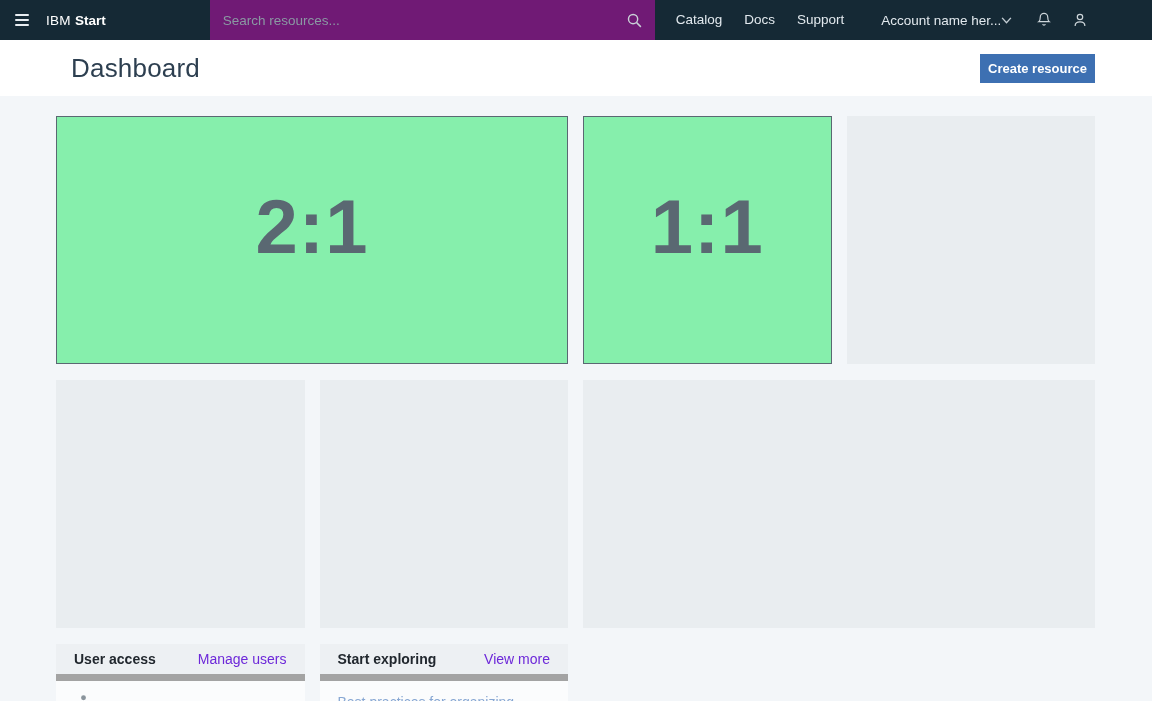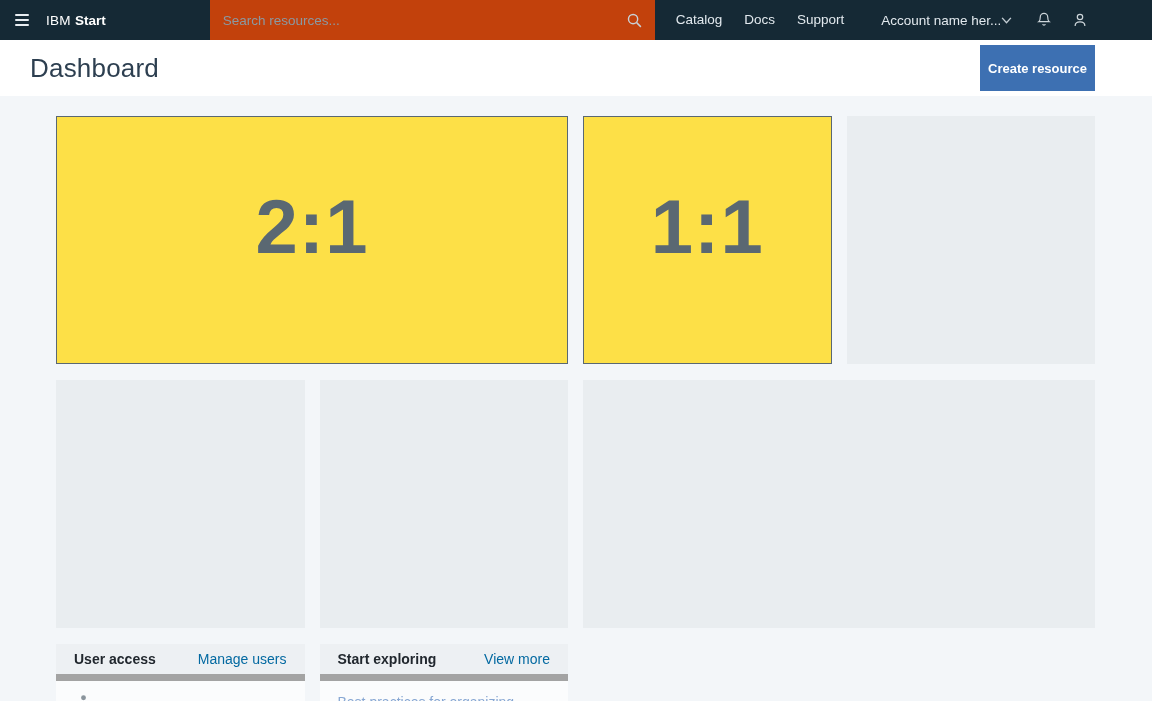--- a/index.html
+++ b/index.html
@@ -24,21 +24,21 @@
   .hamburger { display: inline-flex; flex-direction: column; gap: 3px; }
   .hamburger i { display: block; width: 14px; height: 2px; background: #e8edf2; border-radius: 1px; }
 
   .brand { color: #ffffff; font-size: 13.5px; margin-left: 2px; white-space: nowrap; cursor: pointer; }
   .brand .brand-ibm { font-weight: 400; letter-spacing: .3px; text-align: center; }
   .brand .brand-cloud { font-weight: 700; margin-left: 4px; }
 
   .searchbox {
     margin-left: 104px;
     width: 445px; height: 40px;
-    background: #c2410c;
+    background: #701a75;
     display: flex; align-items: center;
     padding: 0 12px 0 13px;
   }
   .searchbox input {
     flex: 1; background: transparent; border: none; outline: none;
     color: #dfe6ea; font-size: 13.5px; font-family: "Liberation Sans", sans-serif;
   }
   .searchbox input::placeholder { color: #8a99a3; opacity: 1; }
   .search-icon { flex: 0 0 auto; cursor: pointer; }
 
@@ -59,66 +59,66 @@
     background: transparent; border: none; cursor: pointer;
     display: inline-flex; align-items: center; justify-content: center;
     width: 36px; height: 40px;
   }
   .topbar-right { margin-left: 14px; display: flex; align-items: center; padding-right: 12px; }
 
   
   .page-header {
     height: 56px; background: #ffffff;
     display: flex; align-items: center; justify-content: space-between;
-    padding: 0 57px 0 30px;
+    padding: 0 57px 0 71px;
   }
   .page-title { font-size: 26px; font-weight: 400; color: #2d3f50; letter-spacing: .2px; }
   .create-btn {
     background: #3d70b2; color: #ffffff;
     border: none; border-radius: 0;
     font-family: "Liberation Sans", sans-serif;
     font-size: 13px; font-weight: 700;
-    height: 46px; padding: 0 8px; min-width: 109px;
+    height: 29px; padding: 0 8px; min-width: 109px;
     cursor: pointer;
   }
 
   
   .content { padding: 20px 57px 0 56px; }
   .grid {
     display: grid;
     grid-template-columns: repeat(4, 1fr);
     grid-template-rows: 248px 248px 140px;
     column-gap: 15px; row-gap: 16px;
   }
   .span2 { grid-column: span 2; }
 
   .tile { border-radius: 0; }
   .tile.bordered {
-    background: #fde047;
+    background: #86efac;
     border: 1px solid #5a6872;
     display: flex; align-items: center; justify-content: center;
     padding-bottom: 28px;
   }
   .tile.bordered .ratio {
     color: #5a6872; font-size: 76px; font-weight: 700; letter-spacing: 1px;
   }
   .tile.plain { background: #e9edf0; }
 
   
   .card { background: #fbfcfd; display: flex; flex-direction: column; }
   .card-header {
     background: #edf0f3;
     height: 37px; flex: 0 0 37px;
     border-bottom: 7px solid #a3a3a3;
     display: flex; align-items: center; justify-content: space-between;
     padding: 0 18px;
     gap: 12px;
   }
   .card-title { font-size: 14px; font-weight: 700; color: #21272e; }
-  .card-link { font-size: 14px; color: #0369a1; text-decoration: none; cursor: pointer; white-space: nowrap; }
+  .card-link { font-size: 14px; color: #6d28d9; text-decoration: none; cursor: pointer; white-space: nowrap; }
   .card-body { padding: 12px 18px; }
   .body-link { font-size: 14px; color: #87a7d3; text-decoration: none; cursor: pointer; }
   .tiny-avatar { margin-left: 3px; display: inline-block; }
 </style>
 </head>
 <body>
 
 <header class="topbar">
   <button class="menu-btn">
     <span class="hamburger">

